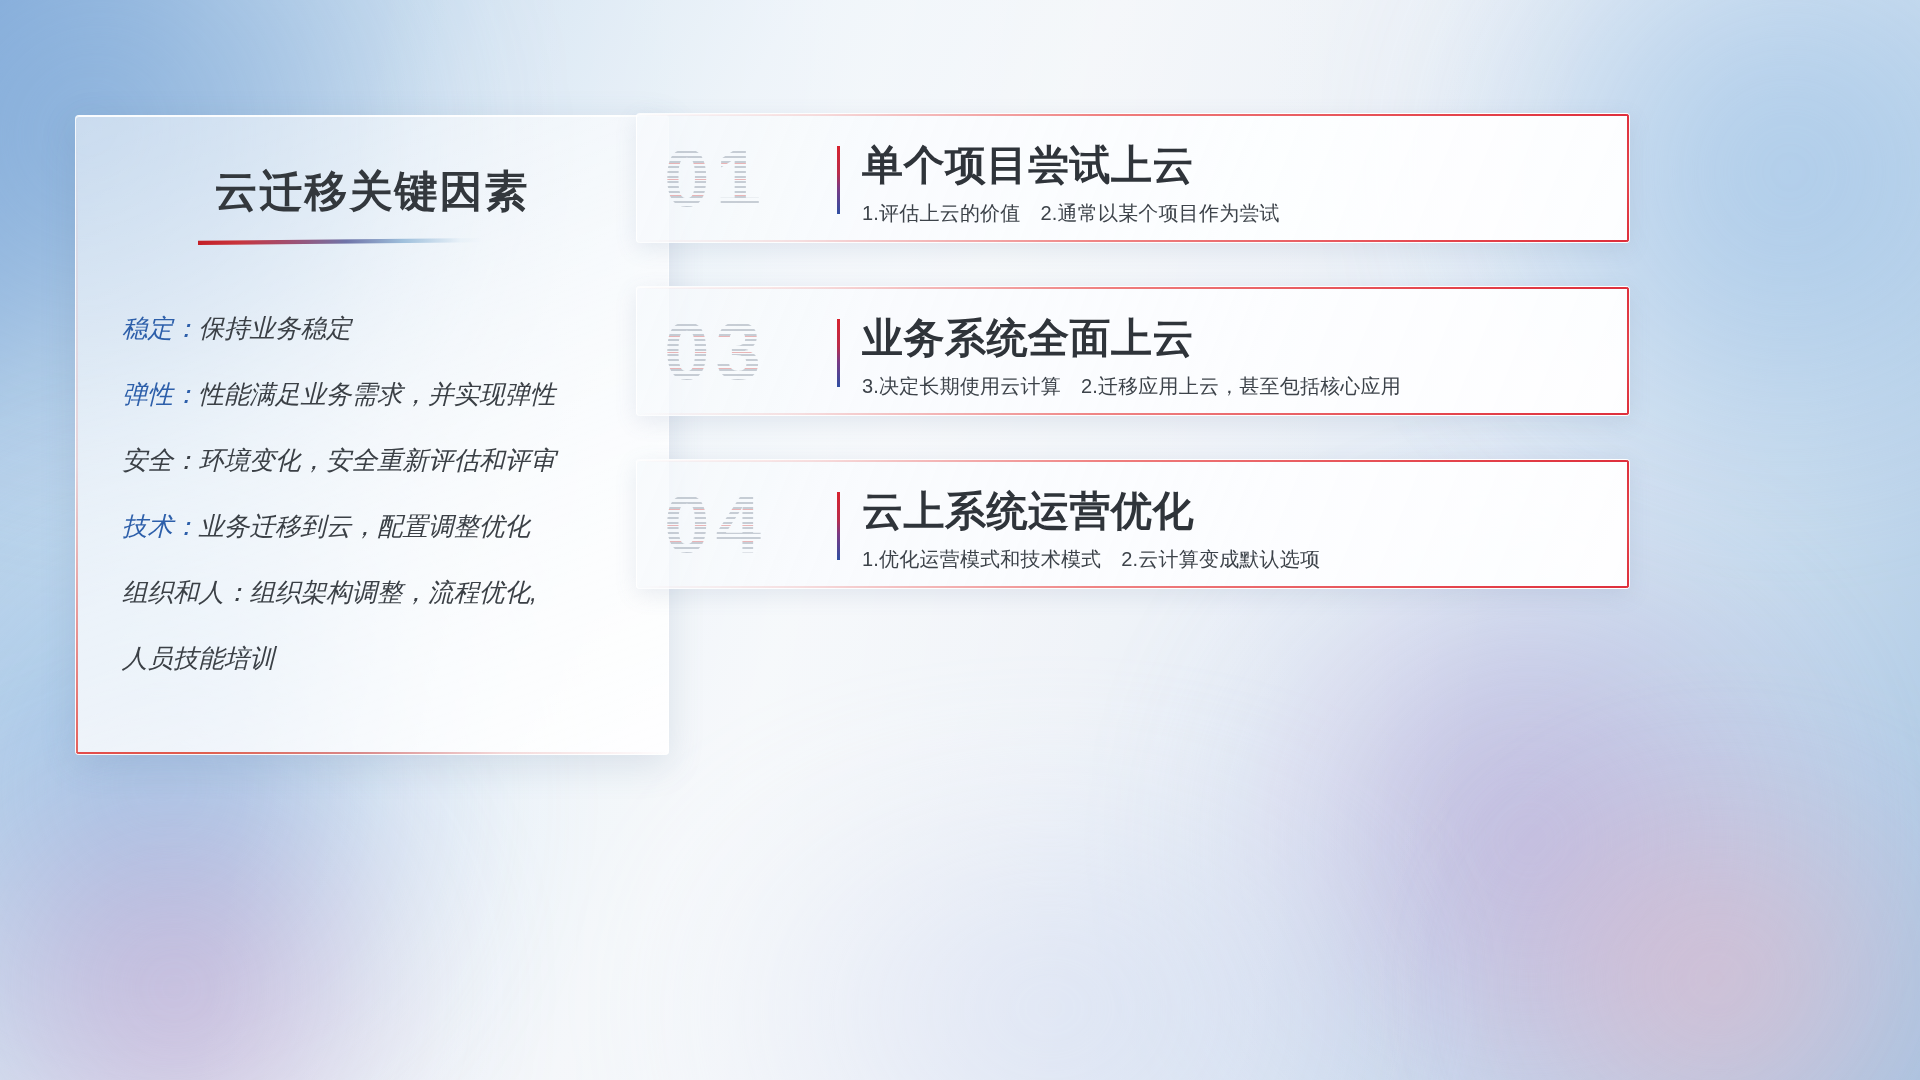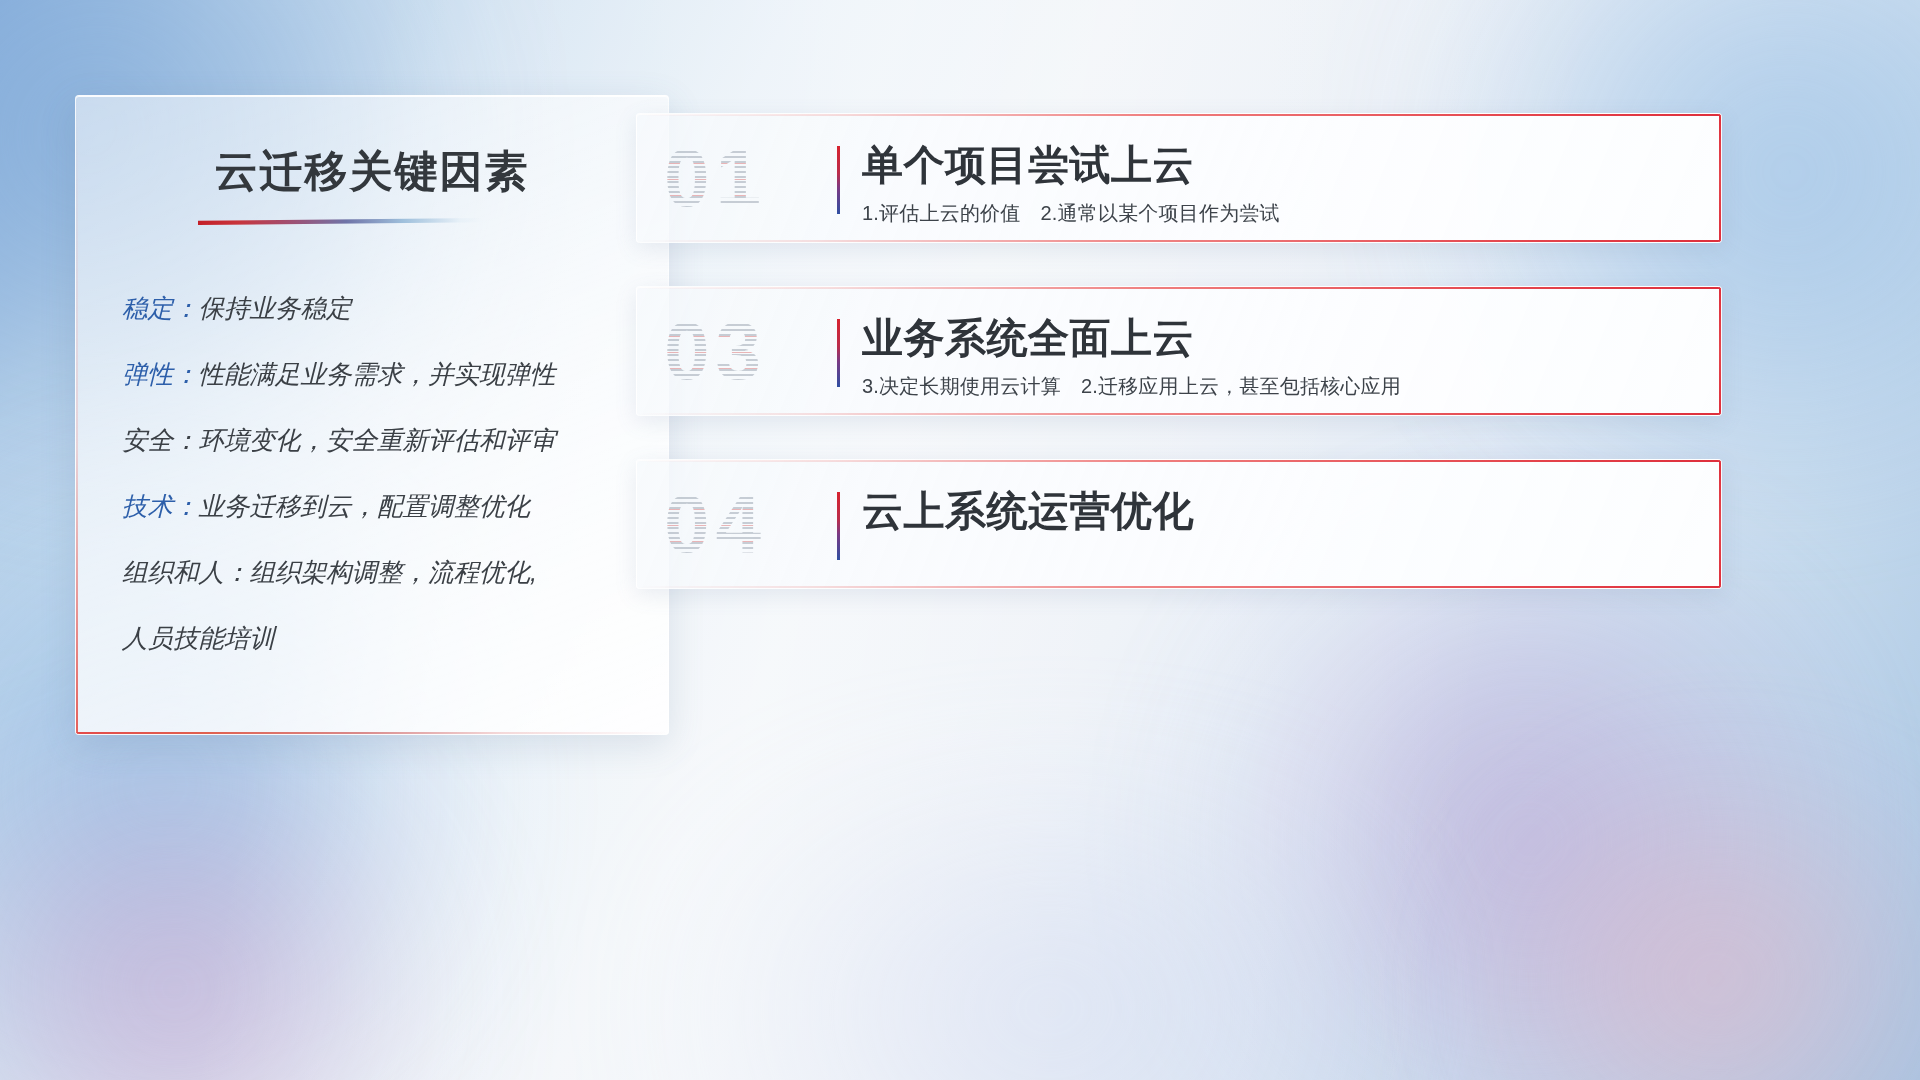--- a/index.html
+++ b/index.html
@@ -48,21 +48,21 @@
   .bg-sheen {
     position:absolute; inset:0;
     background:linear-gradient(100deg, rgba(255,255,255,0) 18%, rgba(255,255,255,.42) 42%, rgba(255,255,255,.28) 56%, rgba(255,255,255,0) 76%);
   }
 
   
   #stage { position:absolute; inset:0; z-index:2; }
 
   
   #left-panel {
-    position:absolute; left:75px; top:95px;
+    position:absolute; left:75px; top:115px;
     width:594px; height:640px;
     border-radius:4px;
     border:1px solid rgba(255,255,255,.75);
     background:linear-gradient(160deg,
         rgba(255,255,255,.52) 0%,
         rgba(255,255,255,.60) 30%,
         rgba(255,255,255,.74) 60%,
         rgba(255,255,255,.88) 100%);
     box-shadow:0 10px 36px rgba(80,110,150,.16), inset 0 1px 0 rgba(255,255,255,.9);
     overflow:hidden;
@@ -95,21 +95,21 @@
     color:#3b4046; margin-bottom:38px; white-space:nowrap;
   }
   .factor-row:last-child { margin-bottom:0; }
   .factor-key      { color:#2d5faa; }
   .factor-key.plain{ color:#3b4046; }
 
   
   #cards { position:absolute; left:636px; top:113px; }
   .card {
     position:relative;
-    width:1086px; height:130px;
+    width:994px; height:130px;
     margin-bottom:43px;
     border-radius:4px;
     border:1px solid rgba(255,255,255,.6);
     background:linear-gradient(112deg,
       rgba(246,249,252,.80) 0%,
       rgba(250,252,254,.86) 30%,
       rgba(253,254,255,.93) 62%,
       rgba(255,255,255,.97) 100%);
     box-shadow:0 6px 22px rgba(90,115,155,.13), inset 0 1px 0 rgba(255,255,255,.85);
     overflow:hidden;
@@ -230,17 +230,18 @@
           <div class="card-sub"><span>3.决定长期使用云计算</span><span class="gap"></span><span>2.迁移应用上云，甚至包括核心应用</span></div>
         </div>
       </article>
       <article class="card">
         <span class="card-edge-right"></span>
         <span class="card-num">04</span>
         <span class="card-num-tint">04</span>
         <span class="card-divider"></span>
         <div class="card-body">
           <div class="card-title">云上系统运营优化</div>
+          <div class="card-sub"><span>1.优化运营模式和技术模式</span><span class="gap"></span><span>2.云计算变成默认选项</span></div>
         </div>
       </article>
     </section>
 
 </div>
 
 </body></html>

